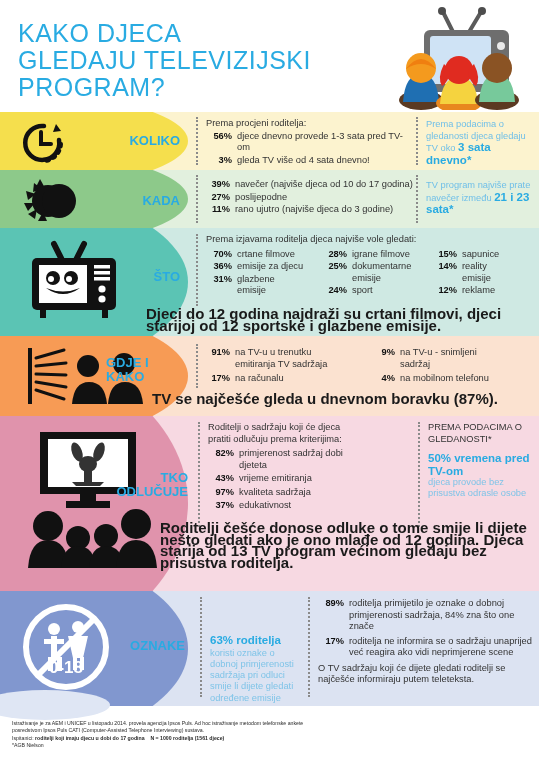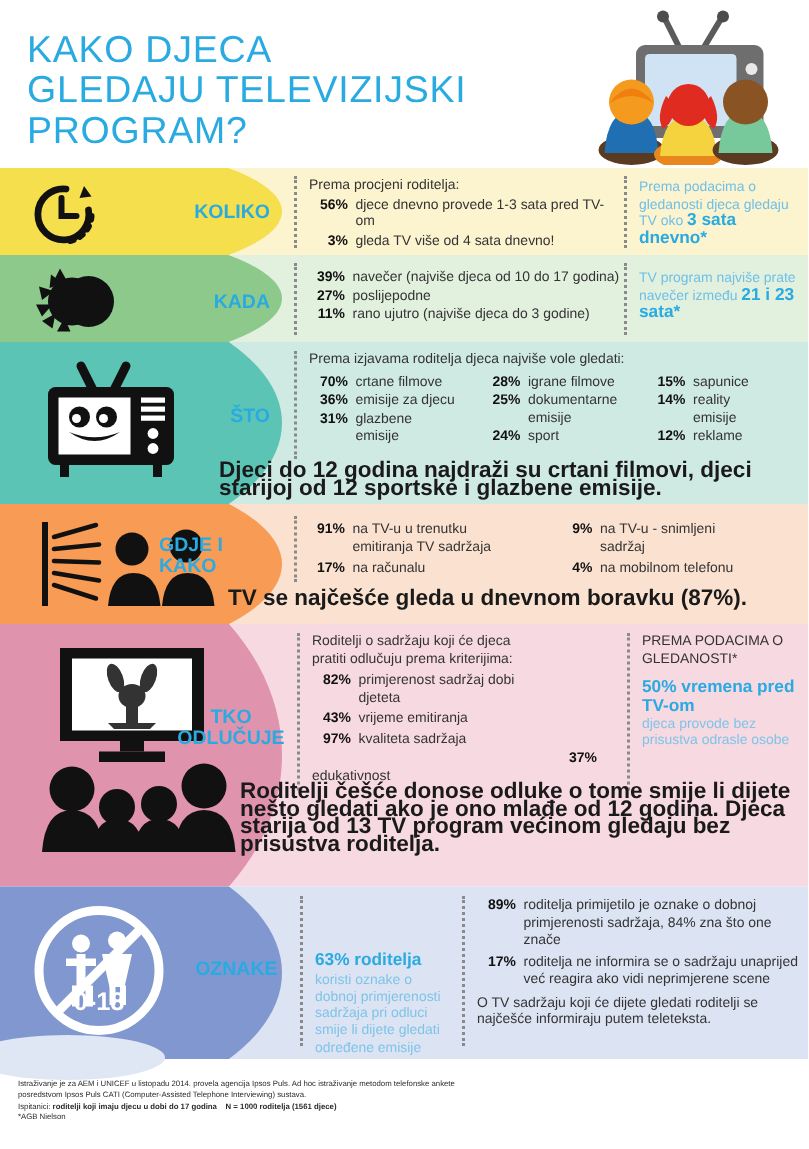--- a/index.html
+++ b/index.html
@@ -327,40 +327,40 @@
             <path d="M6 140 q2 -28 20 -28 q19 0 21 28z" fill="#111"></path>
           <circle cx="56" cy="110" r="12" fill="#111"></circle>
             <path d="M39 140 q2 -22 17 -22 q16 0 18 22z" fill="#111"></path>
           <circle cx="84" cy="108" r="12" fill="#111"></circle>
             <path d="M67 140 q2 -22 17 -22 q16 0 18 22z" fill="#111"></path>
           <circle cx="114" cy="96" r="15" fill="#111"></circle>
             <path d="M94 140 q2 -28 20 -28 q19 0 21 28z" fill="#111"></path>
         </svg>
       </div>
     </div>
-    <div class="label" style="left:108px;top:55px;width:92px;text-align:center;">
+    <div class="label" style="left:96px;top:55px;width:92px;text-align:right;">
       <div style="width:92px;">TKO ODLUČUJE</div>
     </div>
     <div class="vdots" style="left:198px;top:6px;height:105px;"></div>
     <div class="content" style="left:208px;top:6px;width:195px;">
       <div class="lead" style="width:140px;">Roditelji o sadržaju koji će djeca pratiti odlučuju prema kriterijima:</div>
       <div style="margin-top:3px;">
         <div class="statrow">
             <div class="pct">82%</div>
             <div class="ptxt" style="max-width:130px;">primjerenost sadržaj dobi djeteta</div>
           </div>
         <div class="statrow" style="margin-top:2px;">
             <div class="pct">43%</div>
             <div class="ptxt">vrijeme emitiranja</div>
           </div>
         <div class="statrow" style="margin-top:2px;">
             <div class="pct">97%</div>
             <div class="ptxt">kvaliteta sadržaja</div>
           </div>
-        <div class="statrow" style="margin-top:2px;flex-direction:column;">
+        <div class="statrow" style="margin-top:2px;">
             <div class="pct">37%</div>
             <div class="ptxt">edukativnost</div>
           </div>
       </div>
     </div>
     <div class="vdots" style="left:418px;top:6px;height:105px;"></div>
     <div class="content" style="left:428px;top:6px;width:105px;">
       <div class="aside-dark">PREMA PODACIMA O GLEDANOSTI*</div>
       <div class="aside-big" style="margin-top:7px;">50% vremena pred TV-om</div>
       <div class="aside-lite">djeca provode bez prisustva odrasle osobe</div>

